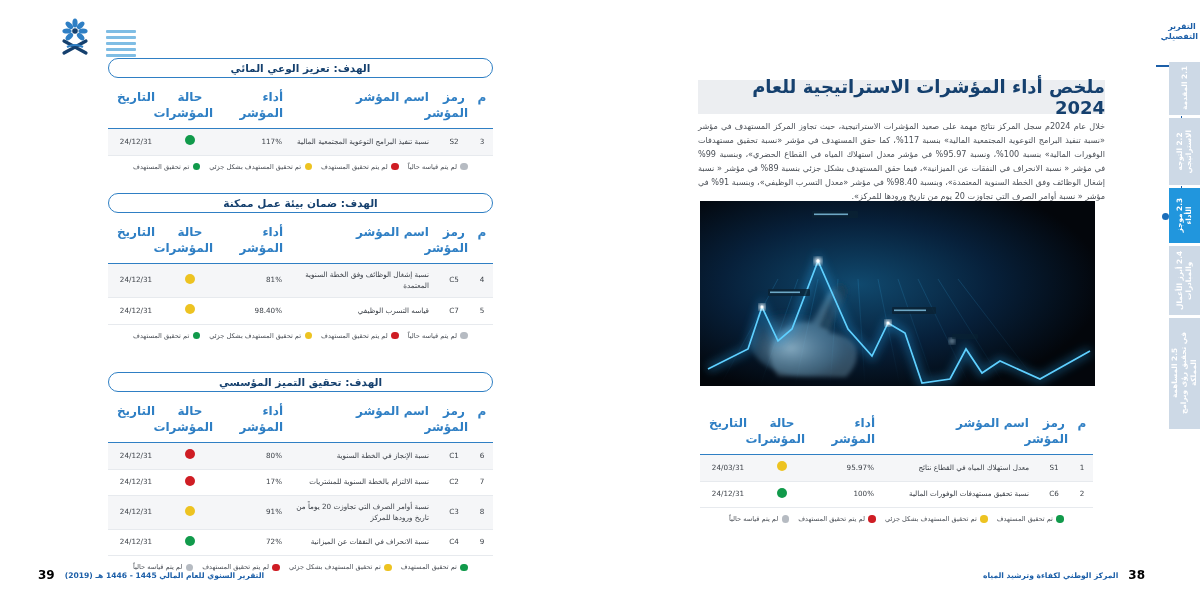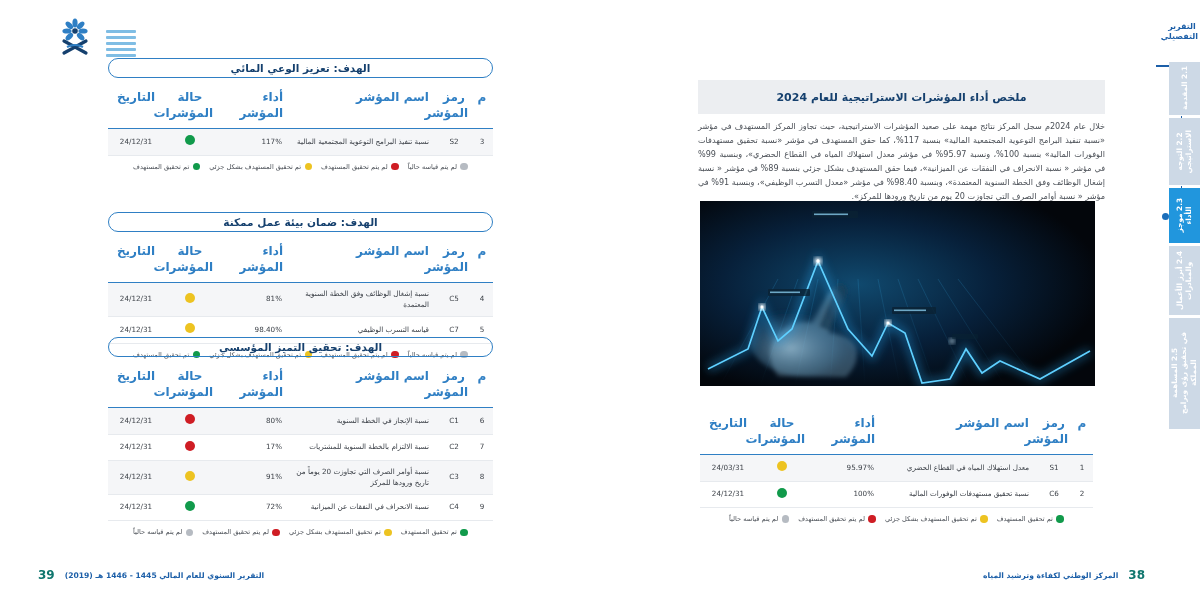--- a/index.html
+++ b/index.html
@@ -48,21 +48,21 @@
     color:#1c5fa8; font-size:15px; font-weight:bold; white-space:nowrap;
   }
   .connector-h { position:absolute; right:18px; top:65px; width:26px; height:1.5px; background:#1c5fa8; }
   .connector-v { position:absolute; right:18px; top:65px; width:1.5px; height:145px; background:#1c5fa8; }
 
   
   .summary-banner {
     position:absolute; right:95px; top:80px; width:407px; height:34px;
     background:#eceef1; display:flex; align-items:center; justify-content:center;
   }
-  .summary-banner .t { color:#15406e; font-weight:bold; font-size:11px; }
+  .summary-banner .t { color:#15406e; font-weight:bold; font-size:18px; }
 
   .summary-para {
     position:absolute; right:95px; top:120px; width:407px;
     color:#4a4f56; font-size:8.1px; line-height:1.72; text-align:justify;
   }
 
   .hero-img {
     position:absolute; right:105px; top:201px; width:395px; height:185px;
     background:#05070c; overflow:hidden;
   }
@@ -99,21 +99,21 @@
 
   .legend {
     display:flex; align-items:center; justify-content:center; gap:9px;
     margin-top:7px; font-size:6.6px; color:#4a4f56; flex-wrap:nowrap;
   }
   .legend .li { display:flex; align-items:center; gap:3.5px; white-space:nowrap; }
   .legend .d { width:7.5px; height:7.5px; border-radius:50%; flex:none; }
 
   
   .footer { position:absolute; bottom:18px; display:flex; align-items:center; gap:10px; }
-  .footer .pg { color:#0f766e; font-weight:bold; font-size:12px; }
+  .footer .pg { color:#000000; font-weight:bold; font-size:12px; }
   .footer .tx { color:#1c5fa8; font-weight:bold; font-size:7.6px; }
   .footer-left  { left:38px; flex-direction:row-reverse; }
   .footer-right { right:55px; }
 </style>
 </head>
 <body>
 
 <div class="spread">
 
   <div class="page-left">
@@ -182,21 +182,21 @@
             <span class="d" style="background: rgb(237, 195, 33);"></span>
             <span>تم تحقيق المستهدف بشكل جزئي</span>
           </span>
           <span class="li">
             <span class="d" style="background: rgb(17, 154, 75);"></span>
             <span>تم تحقيق المستهدف</span>
           </span>
         </div>
     </div>
 
-    <div class="goal-card" style="left:108px; top:193px; width:385px;margin-top:19px;">
+    <div class="goal-card" style="left:108px; top:193px; width:385px;">
       <div class="goal-title">الهدف: ضمان بيئة عمل ممكنة</div>
       <table class="kpi">
         <thead>
           <tr>
             <th class="c-num">م</th>
             <th class="c-code"><span style="white-space:pre-line">رمز
 المؤشر</span></th>
             <th class="c-name">اسم المؤشر</th>
             <th class="c-perf">أداء المؤشر</th>
             <th class="c-stat"><span style="white-space:pre-line">حالة
@@ -236,21 +236,21 @@
             <span class="d" style="background: rgb(237, 195, 33);"></span>
             <span>تم تحقيق المستهدف بشكل جزئي</span>
           </span>
           <span class="li">
             <span class="d" style="background: rgb(17, 154, 75);"></span>
             <span>تم تحقيق المستهدف</span>
           </span>
         </div>
     </div>
 
-    <div class="goal-card" style="left:108px; top:337px; width:385px;">
+    <div class="goal-card" style="left:108px; top:372px; width:385px;">
       <div class="goal-title">الهدف: تحقيق التميز المؤسسي</div>
       <table class="kpi">
         <thead>
           <tr>
             <th class="c-num">م</th>
             <th class="c-code"><span style="white-space:pre-line">رمز
 المؤشر</span></th>
             <th class="c-name">اسم المؤشر</th>
             <th class="c-perf">أداء المؤشر</th>
             <th class="c-stat"><span style="white-space:pre-line">حالة
@@ -422,21 +422,21 @@
             <th class="c-perf">أداء المؤشر</th>
             <th class="c-stat"><span style="white-space:pre-line">حالة
 المؤشرات</span></th>
             <th class="c-date">التاريخ</th>
           </tr>
         </thead>
         <tbody>
             <tr class="alt">
               <td class="c-num">1</td>
               <td class="c-code">S1</td>
-              <td class="c-name">معدل استهلاك المياه في القطاع الحضري</td>
+              <td class="c-name">معدل استهلاك المياه في القطاع نتائج</td>
               <td class="c-perf">95.97%</td>
               <td class="c-stat"><span class="dot dot-yellow"></span></td>
               <td class="c-date">24/03/31</td>
             </tr>
             <tr>
               <td class="c-num">2</td>
               <td class="c-code">C6</td>
               <td class="c-name">نسبة تحقيق مستهدفات الوفورات المالية</td>
               <td class="c-perf">100%</td>
               <td class="c-stat"><span class="dot dot-green"></span></td>

